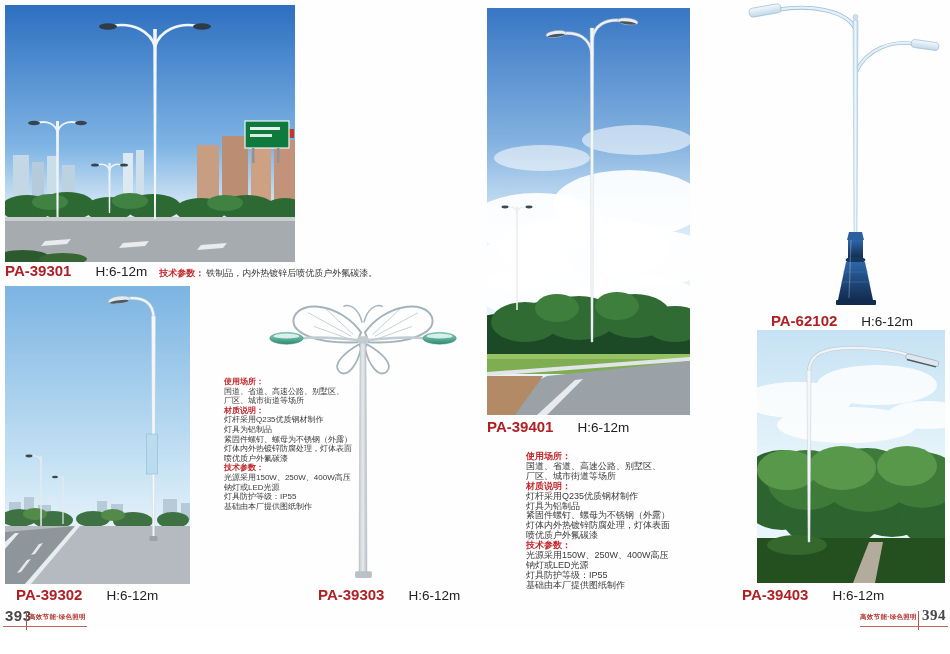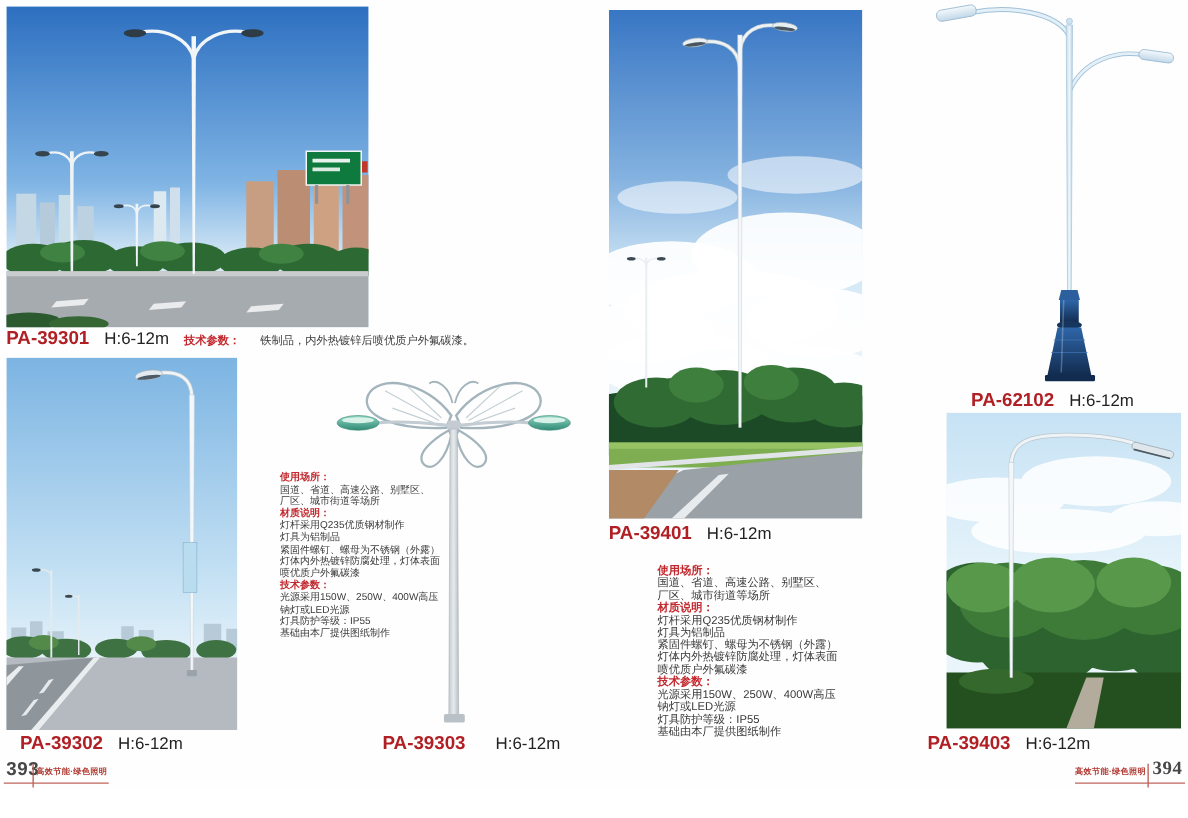--- a/index.html
+++ b/index.html
@@ -3,42 +3,42 @@
 <meta charset="utf-8">
 <style>
   * { margin:0; padding:0; box-sizing:border-box; }
   html,body { width:950px; height:654px; background:#ffffff; font-family:"Liberation Sans", sans-serif; }
   .sheet { position:relative; width:950px; height:630px; background:#fefefe; overflow:hidden; }
   .photo { position:absolute; overflow:hidden; }
   .photo svg { display:block; width:100%; height:100%; }
 
   .caption { position:absolute; display:flex; align-items:baseline; white-space:nowrap; }
   .code { font-weight:bold; font-size:15px; color:#b01f24; }
-  .hval { font-size:13.5px; color:#222222; margin-left:12px; }
+  .hval { font-size:13.5px; color:#222222; margin-left:24px; }
   .note-label { font-size:9px; font-weight:bold; color:#c2282d; margin-left:12px; }
-  .note-text { font-size:9px; color:#3b3b3b; margin-left:16px;text-align:right; }
+  .note-text { font-size:9px; color:#3b3b3b; margin-left:2px;text-align:right; }
 
   .spec { position:absolute; color:#3a3a3a; white-space:nowrap; }
   .spec div { font-size:8px; line-height:9.6px; }
   .spec.spec-r div { font-size:9px; line-height:9.9px; }
   .spec .h { color:#c2282d; font-weight:bold; }
 
   .footer { position:absolute; width:100px; height:42px; }
   .footer .pagenum { position:absolute; font-size:15px; font-weight:bold; color:#474747; letter-spacing:0.5px; }
   .footer .vline { position:absolute; width:1.3px; height:33px; background:#b5544b; }
   .footer .slogan { position:absolute; font-size:6.5px; font-weight:bold; color:#b0382f; letter-spacing:0.3px; }
   .footer .hrule { position:absolute; height:1px; background:#c0645c; }
 
   #photo-39301 { left:5px; top:5px; width:290px; height:257px; }
   #cap-39301   { left:5px; top:262px; }
   #photo-39302 { left:5px; top:286px; width:185px; height:298px; }
   #cap-39302   { left:16px; top:586px; }
   #render-39303{ left:255px; top:287px; width:216px; height:296px; }
   #spec-left   { left:224px; top:377px; width:150px; }
-  #cap-39303   { left:306px; top:586px;gap:12px; }
+  #cap-39303   { left:318px; top:586px; }
 
   #photo-39401 { left:487px; top:8px; width:203px; height:407px; }
   #cap-39401   { left:487px; top:418px; }
   #spec-right  { left:526px; top:452px; width:185px; }
   #render-39402{ left:737px; top:0px; width:210px; height:308px; }
   #cap-39402   { left:737px; top:312px; width:210px; justify-content:center; }
   #photo-39403 { left:757px; top:330px; width:188px; height:253px; }
   #cap-39403   { left:742px; top:586px; }
 
   #footer-left  { left:3px; top:604px; }

